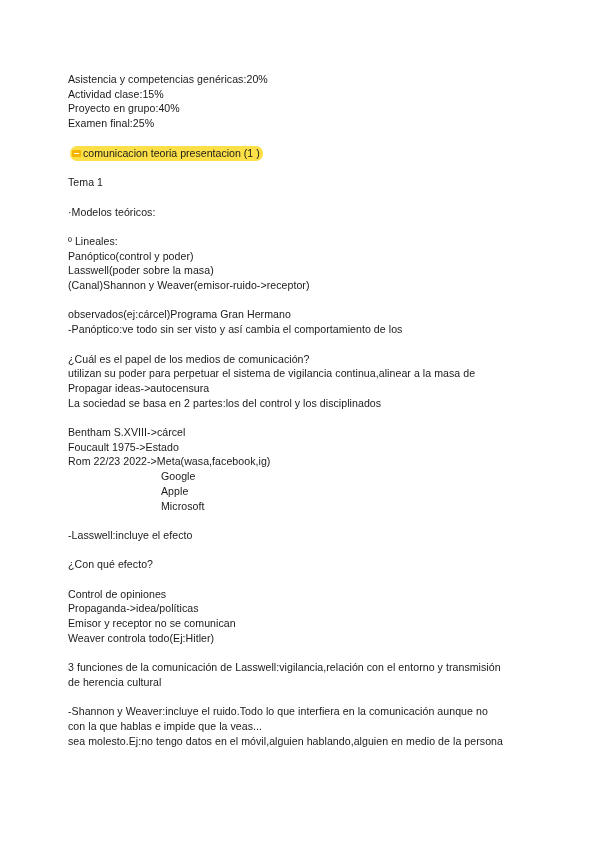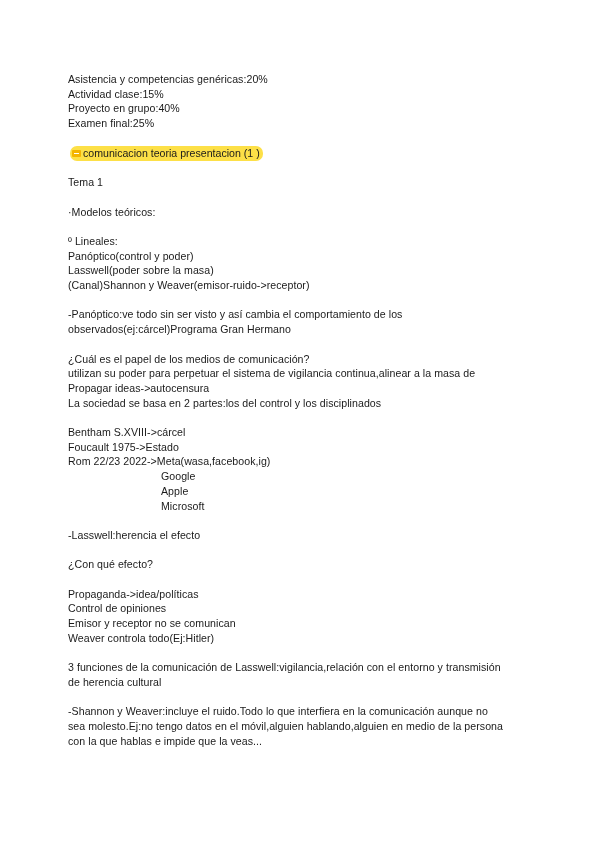--- a/index.html
+++ b/index.html
@@ -93,22 +93,22 @@
   <div>
     <span class="line">º Lineales:</span>
     <span class="line">Panóptico(control y poder)</span>
     <span class="line">Lasswell(poder sobre la masa)</span>
     <span class="line">(Canal)Shannon y Weaver(emisor-ruido-&gt;receptor)</span>
   </div>
 
   <div class="gap"></div>
 
   <div>
+    <span class="line">observados(ej:cárcel)Programa Gran Hermano</span>
     <span class="line">-Panóptico:ve todo sin ser visto y así cambia el comportamiento de los</span>
-    <span class="line">observados(ej:cárcel)Programa Gran Hermano</span>
   </div>
 
   <div class="gap"></div>
 
   <div>
     <span class="line">¿Cuál es el papel de los medios de comunicación?</span>
     <span class="line">utilizan su poder para perpetuar el sistema de vigilancia continua,alinear a la masa de</span>
     <span class="line">Propagar ideas-&gt;autocensura</span>
     <span class="line">La sociedad se basa en 2 partes:los del control y los disciplinados</span>
   </div>
@@ -119,43 +119,43 @@
     <span class="line">Bentham S.XVIII-&gt;cárcel</span>
     <span class="line">Foucault 1975-&gt;Estado</span>
     <span class="line">Rom 22/23 2022-&gt;Meta(wasa,facebook,ig)</span>
     <span class="line indent">Google</span>
     <span class="line indent">Apple</span>
     <span class="line indent">Microsoft</span>
   </div>
 
   <div class="gap"></div>
 
-  <span class="line">-Lasswell:herencia el efecto</span>
+  <span class="line">-Lasswell:incluye el efecto</span>
 
   <div class="gap"></div>
 
   <span class="line">¿Con qué efecto?</span>
 
   <div class="gap"></div>
 
   <div>
+    <span class="line">Control de opiniones</span>
     <span class="line">Propaganda-&gt;idea/políticas</span>
-    <span class="line">Control de opiniones</span>
     <span class="line">Emisor y receptor no se comunican</span>
     <span class="line">Weaver controla todo(Ej:Hitler)</span>
   </div>
 
   <div class="gap"></div>
 
   <div>
     <span class="line">3 funciones de la comunicación de Lasswell:vigilancia,relación con el entorno y transmisión</span>
     <span class="line">de herencia cultural</span>
   </div>
 
   <div class="gap"></div>
 
   <div>
     <span class="line">-Shannon y Weaver:incluye el ruido.Todo lo que interfiera en la comunicación aunque no</span>
+    <span class="line">con la que hablas e impide que la veas...</span>
     <span class="line">sea molesto.Ej:no tengo datos en el móvil,alguien hablando,alguien en medio de la persona</span>
-    <span class="line">con la que hablas e impide que la veas...</span>
   </div>
 
 </div>
 
 </body></html>

